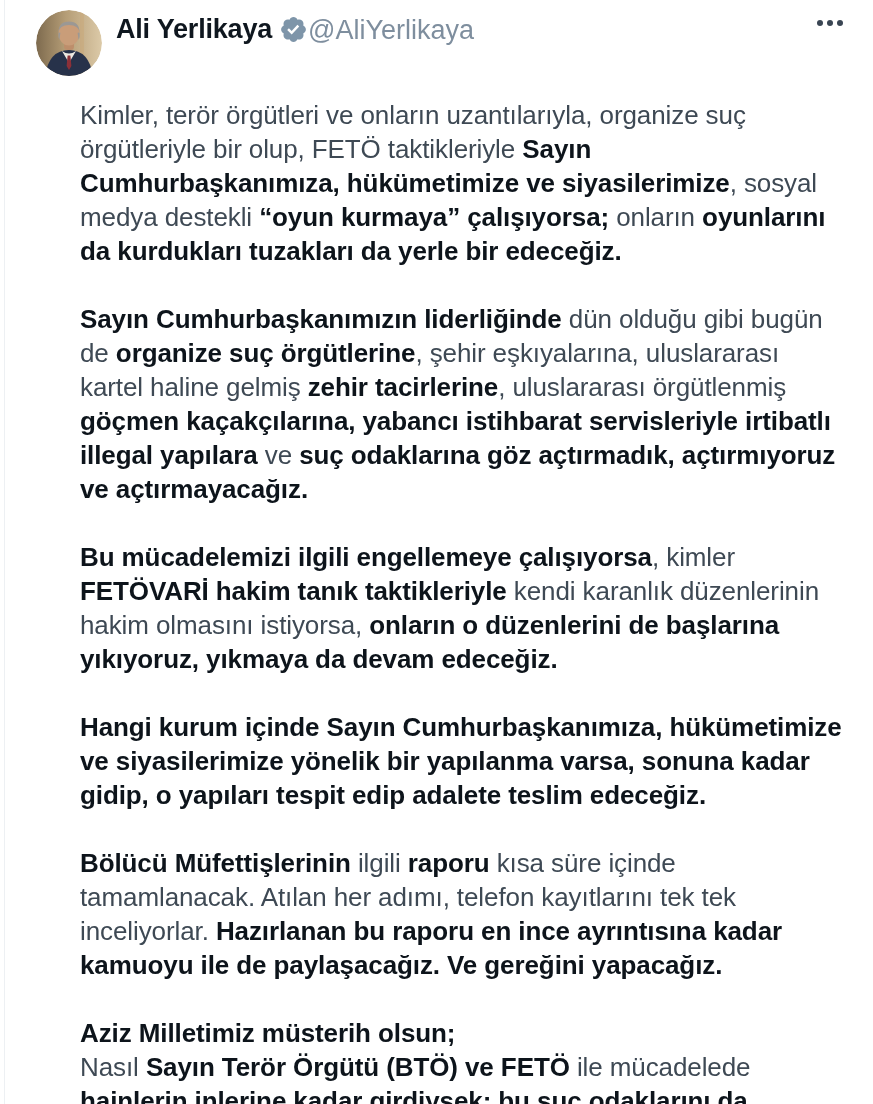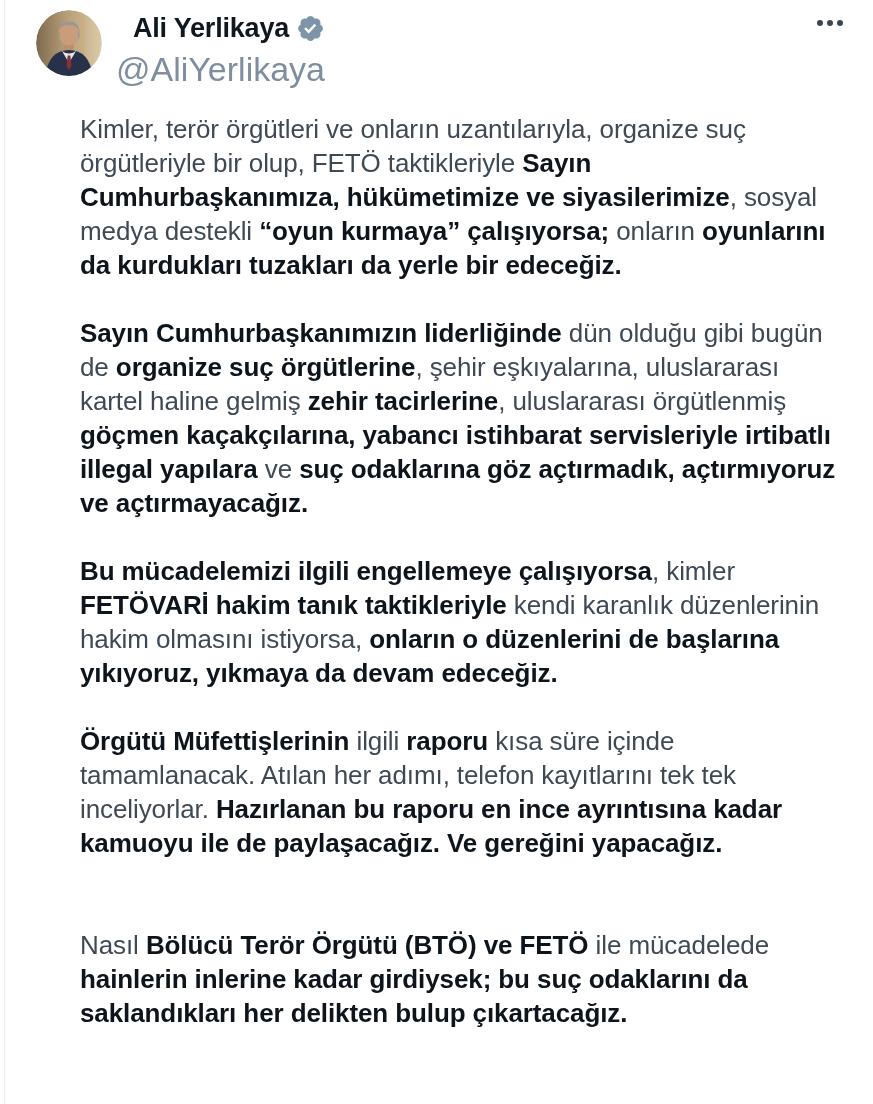--- a/index.html
+++ b/index.html
@@ -43,39 +43,38 @@
     border-radius: 50%;
     overflow: hidden;
     flex: 0 0 66px;
     cursor: pointer;
   }
   .avatar svg { display: block; width: 100%; height: 100%; }
   .id-block {
     margin-left: 14px;
     padding-top: 2px;
     display: flex;
-    flex-direction: column;
+    flex-direction: row;
     line-height: 1.25;
-    align-items: flex-end;
   }
   .name-row {
     display: flex;
     align-items: center;
     gap: 7px;
   }
   .display-name {
     font-size: 27px;
     font-weight: 700;
     color: var(--name);
     letter-spacing: -0.2px;
     cursor: pointer;
   }
   .verified-badge { width: 29px; height: 29px; display: inline-block; }
   .handle {
-    font-size: 34px;
+    font-size: 27px;
     font-weight: 400;
     color: var(--handle);
     margin-top: 2px;
   }
   .spacer { flex: 1 1 auto; }
   .more-button {
     display: flex;
     gap: 4px;
     padding: 10px 2px;
     cursor: pointer;
@@ -159,19 +158,20 @@
         <i></i>
         <i></i>
         <i></i>
       </div>
     </header>
 
     <div class="tweet-text">
         <p><span>Kimler, terör örgütleri ve onların uzantılarıyla, organize suç örgütleriyle bir olup, FETÖ taktikleriyle </span><span class="b">Sayın Cumhurbaşkanımıza, hükümetimize ve siyasilerimize</span><span>, sosyal medya destekli </span><span class="b">“oyun kurmaya” çalışıyorsa;</span><span> onların </span><span class="b">oyunlarını da kurdukları tuzakları da yerle bir edeceğiz.</span></p>
         <p><span class="b">Sayın Cumhurbaşkanımızın liderliğinde</span><span> dün olduğu gibi bugün de </span><span class="b">organize suç örgütlerine</span><span>, şehir eşkıyalarına, uluslararası kartel haline gelmiş </span><span class="b">zehir tacirlerine</span><span>, uluslararası örgütlenmiş </span><span class="b">göçmen kaçakçılarına, yabancı istihbarat servisleriyle irtibatlı illegal yapılara</span><span> ve </span><span class="b">suç odaklarına göz açtırmadık, açtırmıyoruz ve açtırmayacağız.</span></p>
         <p><span class="b">Bu mücadelemizi ilgili engellemeye çalışıyorsa</span><span>, kimler </span><span class="b">FETÖVARİ hakim tanık taktikleriyle</span><span> kendi karanlık düzenlerinin hakim olmasını istiyorsa, </span><span class="b">onların o düzenlerini de başlarına yıkıyoruz, yıkmaya da devam edeceğiz.</span></p>
-        <p><span class="b">Örgütü Müfettişlerinin</span><span> ilgili </span><span class="b">raporu</span><span> kısa süre içinde tamamlanacak. Atılan her adımı, telefon kayıtlarını tek tek inceliyorlar. </span><span class="b">Hazırlanan bu raporu en ince ayrıntısına kadar kamuoyu ile de paylaşacağız. Ve gereğini yapacağız.</span></p>
-        <p><span>
-Nasıl </span><span class="b">Bölücü Terör Örgütü (BTÖ) ve FETÖ</span><span> ile mücadelede </span><span class="b">hainlerin inlerine kadar girdiysek; bu suç odaklarını da saklandıkları her delikten bulup çıkartacağız.</span></p>
+        <p><span class="b">Hangi kurum içinde Sayın Cumhurbaşkanımıza, hükümetimize ve siyasilerimize yönelik bir yapılanma varsa, sonuna kadar gidip, o yapıları tespit edip adalete teslim edeceğiz.</span></p>
+        <p><span class="b">Bölücü Müfettişlerinin</span><span> ilgili </span><span class="b">raporu</span><span> kısa süre içinde tamamlanacak. Atılan her adımı, telefon kayıtlarını tek tek inceliyorlar. </span><span class="b">Hazırlanan bu raporu en ince ayrıntısına kadar kamuoyu ile de paylaşacağız. Ve gereğini yapacağız.</span></p>
+        <p><span class="b">Aziz Milletimiz müsterih olsun;</span><span>
+Nasıl </span><span class="b">Sayın Terör Örgütü (BTÖ) ve FETÖ</span><span> ile mücadelede </span><span class="b">hainlerin inlerine kadar girdiysek; bu suç odaklarını da saklandıkları her delikten bulup çıkartacağız.</span></p>
       </div>
 
   </article>
 </div>
 
 </body></html>

